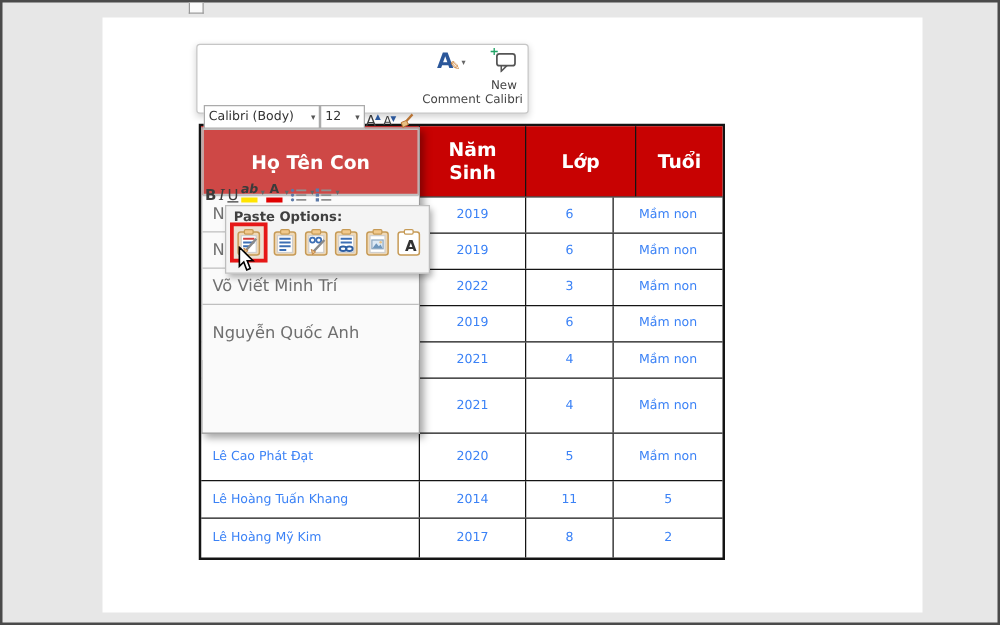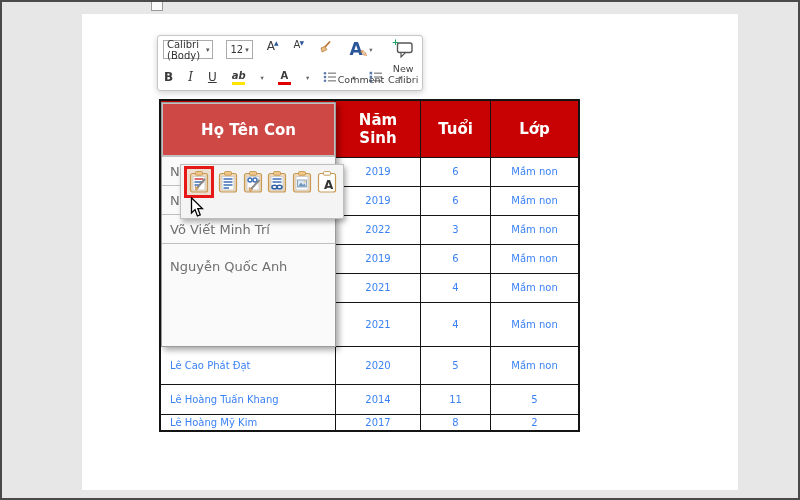--- a/index.html
+++ b/index.html
@@ -12,21 +12,21 @@
   .page { position:absolute; left:80px; top:12px; width:656px; height:476px; background:#FFFFFF; }
 
   .top-marker { position:absolute; left:149px; top:0; width:12px; height:9px;
                 background:#FAFAFA; border:1px solid #9A9A9A; border-top:none; }
 
   
   .mini-toolbar { position:absolute; left:155px; top:33px; width:266px; height:56px;
     background:#FFFFFF; border:1px solid #C6C6C6; border-radius:3px;
     box-shadow:0 2px 6px rgba(0,0,0,0.18); display:flex; align-items:stretch; padding:3px 4px; z-index:20; }
   .mt-left { width:172px; display:flex; flex-direction:column; justify-content:space-between; padding:1px 1px; }
-  .mt-row { display:flex; align-items:flex-start; gap:13px; }
+  .mt-row { display:flex; align-items:flex-end; gap:0;margin-top:44px; }
   .combo { border:1px solid #ABABAB; height:19px; display:flex; align-items:center;
     justify-content:space-between; padding:0 3px; font-size:10px; color:#333; background:#fff; cursor:default; }
   .font-combo { width:98px; } .size-combo { width:37px; }
   .combo-caret { font-size:7px; color:#555; margin-left:2px; }
   .tbtn { display:flex; align-items:flex-start; color:#3B3B3B; padding:0 1px; cursor:default; line-height:1; }
   .grow-a { font-size:12px; font-weight:500; } .shrink-a { font-size:10px; font-weight:500; }
   .blue-mini { font-size:6px; color:#2B579A; margin-left:-1px; }
   .fmt-row2 { margin-bottom:1px; }
   .b-btn { font-weight:700; font-size:12px; }
   .i-btn { font-style:italic; font-family:"DejaVu Serif","Liberation Serif",serif; font-size:12px; }
@@ -54,21 +54,21 @@
     background:#fff; z-index:1; }
   .t-row { display:flex; border-top:1px solid #141414; }
   .t-row:first-child { border-top:none; }
   .t-cell { display:flex; align-items:center; justify-content:center; font-size:10px;
     color:#3b82f6; border-left:1px solid #141414; text-align:center; line-height:1.2; }
   .t-cell:first-child { border-left:none; justify-content:flex-start; padding-left:9px; text-align:left; }
   .c1 { width:174px; } .c2 { width:85px; } .c3 { width:70px; } .c4 { width:88px; }
   .t-head { height:56px;border-radius:26px; }
   .t-head .t-cell { background:#C80202; color:#FFFFFF; font-weight:700; font-size:15px;
     justify-content:center; padding:0 6px; text-align:center; }
-  .rh1 { height:29px; } .rh6 { height:44px; } .rh7 { height:38px; } .rh8 { height:30px; } .rh9 { height:16px; }
+  .rh1 { height:29px; } .rh6 { height:44px; } .rh7 { height:38px; } .rh8 { height:30px; } .rh9 { height:32px; }
 
   
   .overlay { position:absolute; left:159px; top:100px; width:175px; height:245px;
     background:#FAFAFA; border:1px solid #9B9B9B; box-shadow:3px 3px 6px rgba(0,0,0,0.35); z-index:5; }
   .ov-head { height:53px; background:#CE4846; border:1px solid #C2C2C2; display:flex;
     align-items:center; justify-content:center; color:#fff; font-weight:700; font-size:15px; }
   .ov-row { height:29px; border-top:1px solid #BFBFBF; display:flex; align-items:center;
     padding-left:8px; color:#6F6F6F; font-size:13px; background:#FAFAFA; }
   .ov-row.tall { height:45px; }
   .ov-row:first-of-type { border-top:none; }
@@ -174,22 +174,22 @@
         </svg>
       </div>
       <div class="mt-label">New Calibri</div>
     </div>
   </div>
 
   <div class="doc-table">
     <div class="t-row t-head">
       <div class="t-cell c1"></div>
       <div class="t-cell c2">Năm Sinh</div>
+      <div class="t-cell c4">Lớp</div>
       <div class="t-cell c3">Tuổi</div>
-      <div class="t-cell c4">Lớp</div>
     </div>
     <div class="t-row rh1">
       <div class="t-cell c1"></div>
       <div class="t-cell c2">2019</div>
       <div class="t-cell c3">6</div>
       <div class="t-cell c4">Mầm non</div>
     </div>
     <div class="t-row rh1">
       <div class="t-cell c1"></div>
       <div class="t-cell c2">2019</div>
@@ -242,20 +242,21 @@
 
   <div class="overlay">
     <div class="ov-head">Họ Tên Con</div>
     <div class="ov-row">Ng</div>
     <div class="ov-row">Ng</div>
     <div class="ov-row">Võ Viết Minh Trí</div>
     <div class="ov-row tall">Nguyễn Quốc Anh</div>
   </div>
 
   <div class="paste-popup">
+    <div class="pp-title">Paste Options:</div>
     <div class="pp-icons">
       <div class="pp-btn hl">
         <svg width="20" height="22" viewBox="0 0 20 22">
           <rect x="1.5" y="2.5" width="17" height="18.5" rx="2" fill="#EFD9B8" stroke="#C69A55" stroke-width="1.2"></rect>
           <rect x="6.5" y="0.6" width="7" height="3.6" rx="1" fill="#F2C98C" stroke="#C69A55"></rect>
           <rect x="4" y="5.5" width="12" height="13.5" fill="#FFFFFF" stroke="#CFCFCF"></rect>
           <line x1="5.5" y1="8" x2="14.5" y2="8" stroke="#D23A3A" stroke-width="1.5"></line>
           <line x1="5.5" y1="11" x2="14.5" y2="11" stroke="#3C6EB4" stroke-width="1.5"></line>
           <line x1="5.5" y1="14" x2="11" y2="14" stroke="#3C6EB4" stroke-width="1.5"></line>
           <line x1="16" y1="8" x2="8" y2="17" stroke="#8A8A8A" stroke-width="2"></line>

